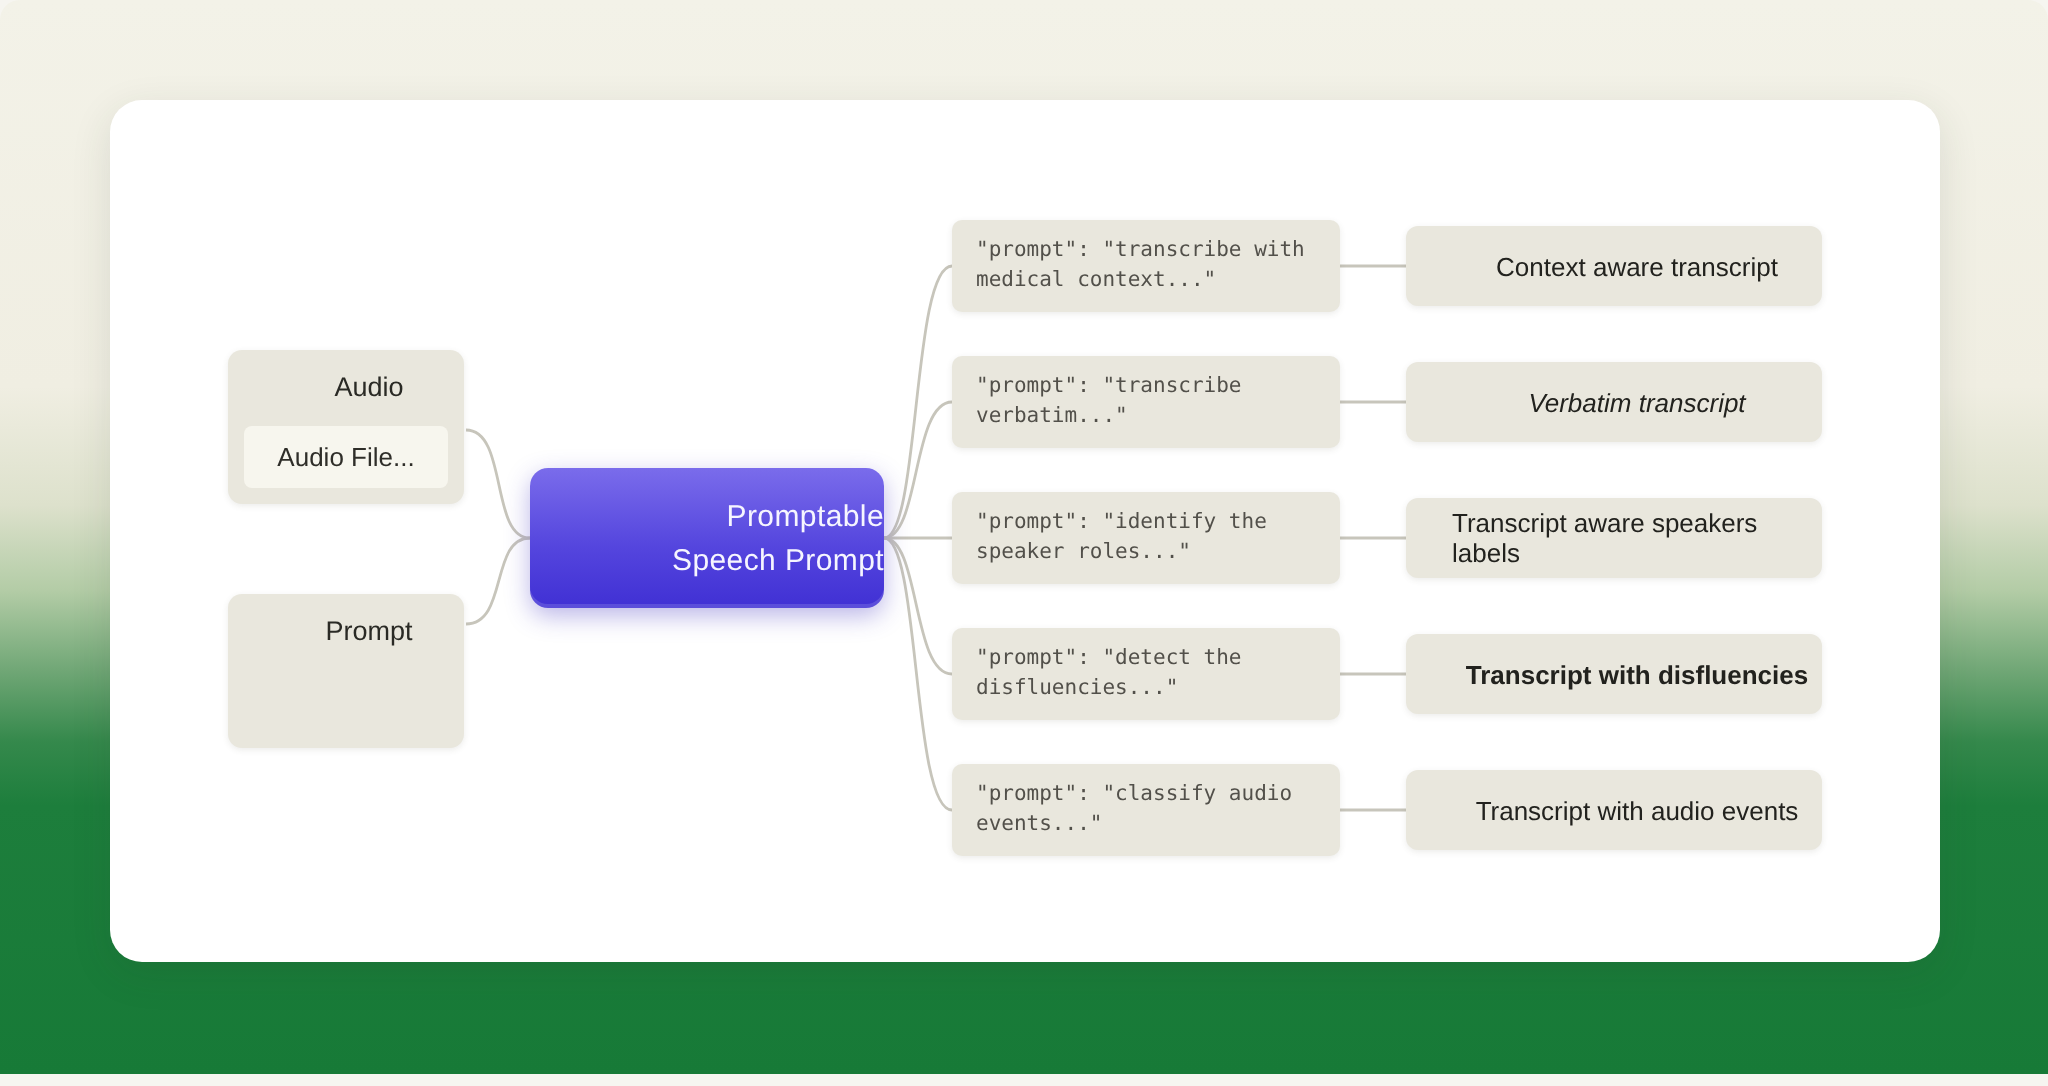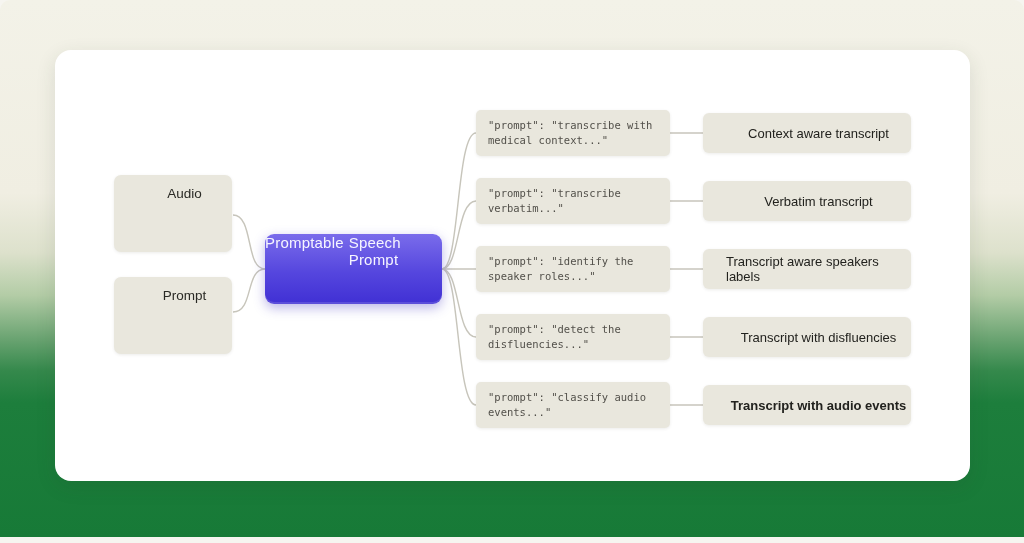--- a/index.html
+++ b/index.html
@@ -37,61 +37,61 @@
     position:absolute;
     background:#e9e7dd;
     border-radius:7px;
     box-shadow:0 1px 3px rgba(70,70,50,0.10);
     padding-left:23px;
   }
 
   
   .input-box { left:59px; width:118px; height:77px; }
   .input-audio { top:125px; }
-  .input-prompt { top:227px; }
+  .input-prompt { top:247px; }
   .input-title {
     display:block; text-align:center; padding-top:11px;
     font-size:13.5px; color:#2a2a25;
   }
   .input-field {
     position:absolute; left:8px; right:8px; top:38px; height:31px;
     background:#f7f6ee; border-radius:4px;
     display:flex; align-items:center; justify-content:center;
     font-size:13px; color:#2f2e29;
   }
 
   
   .model {
     position:absolute; left:210px; top:184px; width:177px; height:70px;
     border-radius:9px;
     background:linear-gradient(180deg, #7a6ceb 0%, #5546de 55%, #4030d4 100%);
     box-shadow:0 4px 12px rgba(60,45,190,0.35), inset 0 -2px 0 rgba(255,255,255,0.14);
-    display:flex; flex-direction:row; align-items:flex-start; justify-content:center;
+    display:flex; flex-direction:column; align-items:flex-end; justify-content:center;
     gap:5px; color:#f6f5ff; font-size:15px; letter-spacing:0.2px;
   }
 
   
   .code-box {
     left:421px; width:194px; height:46px; border-radius:5px;
     display:flex; align-items:center; padding-left:12px;
     font-family:"DejaVu Sans Mono", monospace;
     font-size:10.5px; line-height:15px; color:#52504a;
     white-space:pre-line;
   }
   .code-r1 { top:60px; }  .code-r2 { top:128px; } .code-r3 { top:196px; }
   .code-r4 { top:264px; } .code-r5 { top:332px; }
 
   
   .out-box {
     left:648px; width:208px; height:40px; border-radius:6px;
     display:flex; align-items:center; justify-content:center;
     font-size:13px; color:#22221e;
   }
-  .out-r1 { top:63px; }  .out-r2 { top:131px; } .out-r3 { top:199px; }
-  .out-r4 { top:267px; } .out-r5 { top:335px;font-weight:bold; }
+  .out-r1 { top:63px; }  .out-r2 { top:131px;font-style:italic; } .out-r3 { top:199px; }
+  .out-r4 { top:267px;font-weight:bold; } .out-r5 { top:335px; }
 </style>
 </head>
 <body>
 
 <div class="hero">
   <div class="card">
 
     <svg class="connectors" viewBox="0 0 915 431">
       <path d="M 178 165 C 199 165 190 219 210 219"></path>
       <path d="M 178 262 C 199 262 190 219 210 219"></path>
@@ -102,20 +102,21 @@
       <path d="M 387 219 C 405 219 401 355 421 355"></path>
       <path d="M 615 83 L 648 83"></path>
       <path d="M 615 151 L 648 151"></path>
       <path d="M 615 219 L 648 219"></path>
       <path d="M 615 287 L 648 287"></path>
       <path d="M 615 355 L 648 355"></path>
     </svg>
 
     <div class="node input-box input-audio">
       <span class="input-title">Audio</span>
+      <div class="input-field">Audio File...</div>
     </div>
     <div class="node input-box input-prompt">
       <span class="input-title">Prompt</span>
     </div>
 
     <div class="model">
       <span>Promptable</span>
       <span>Speech Prompt</span>
     </div>
 

